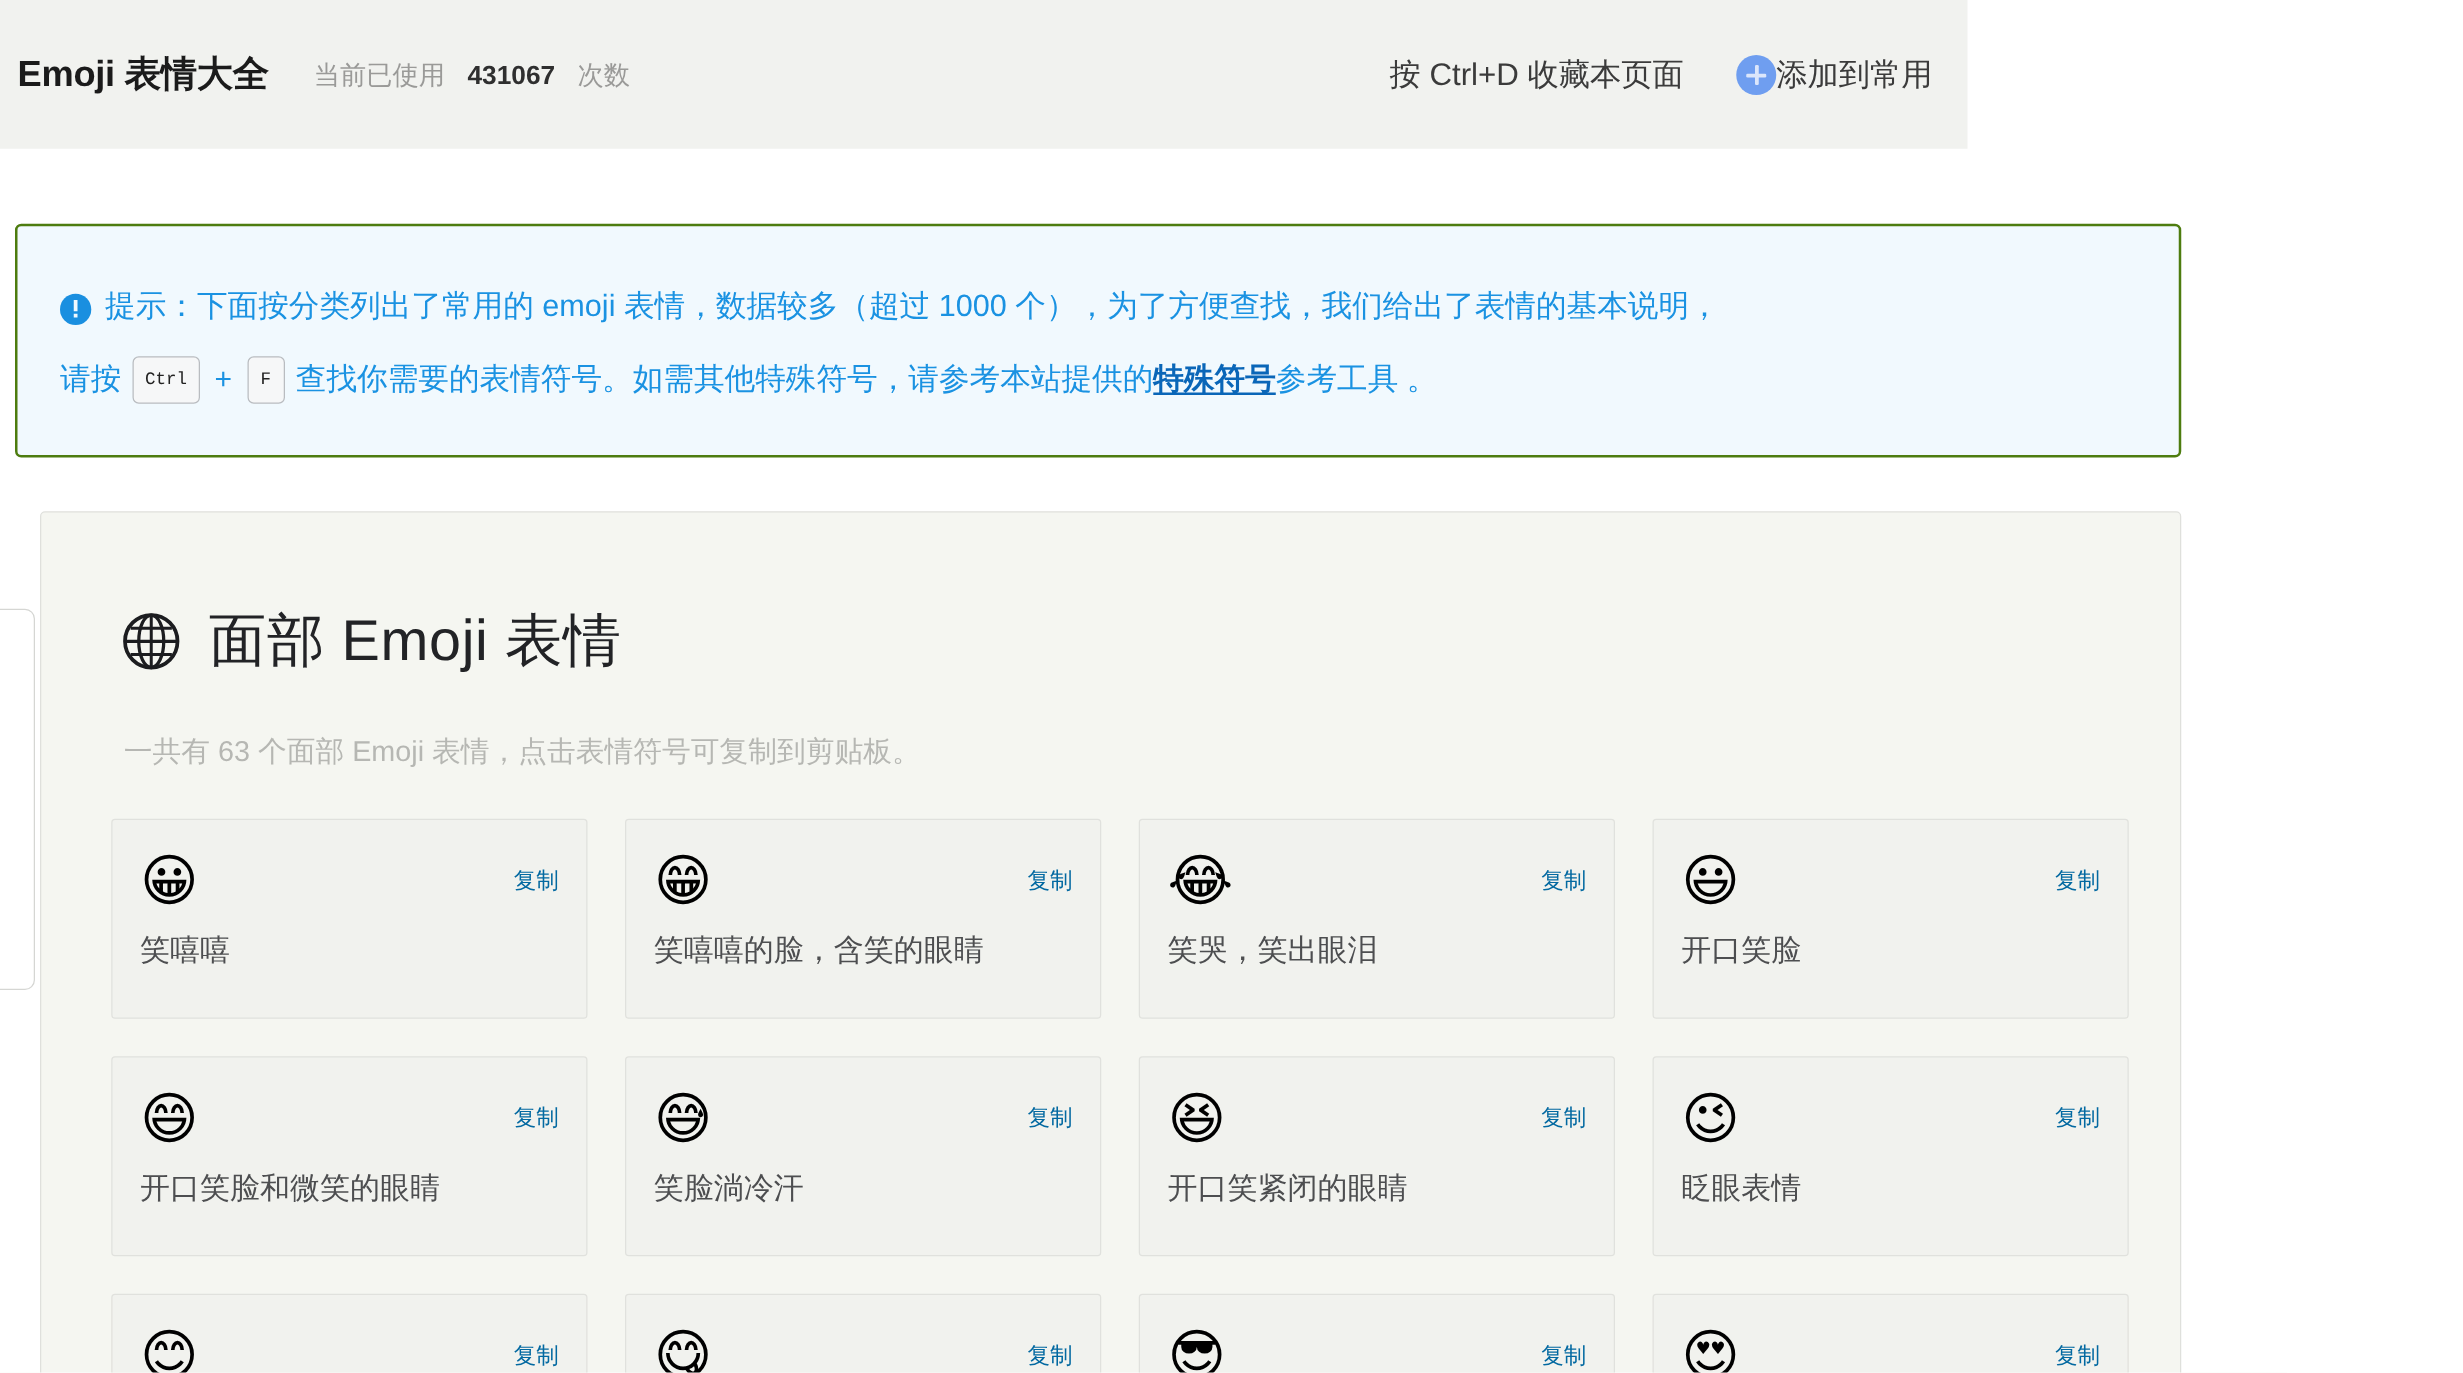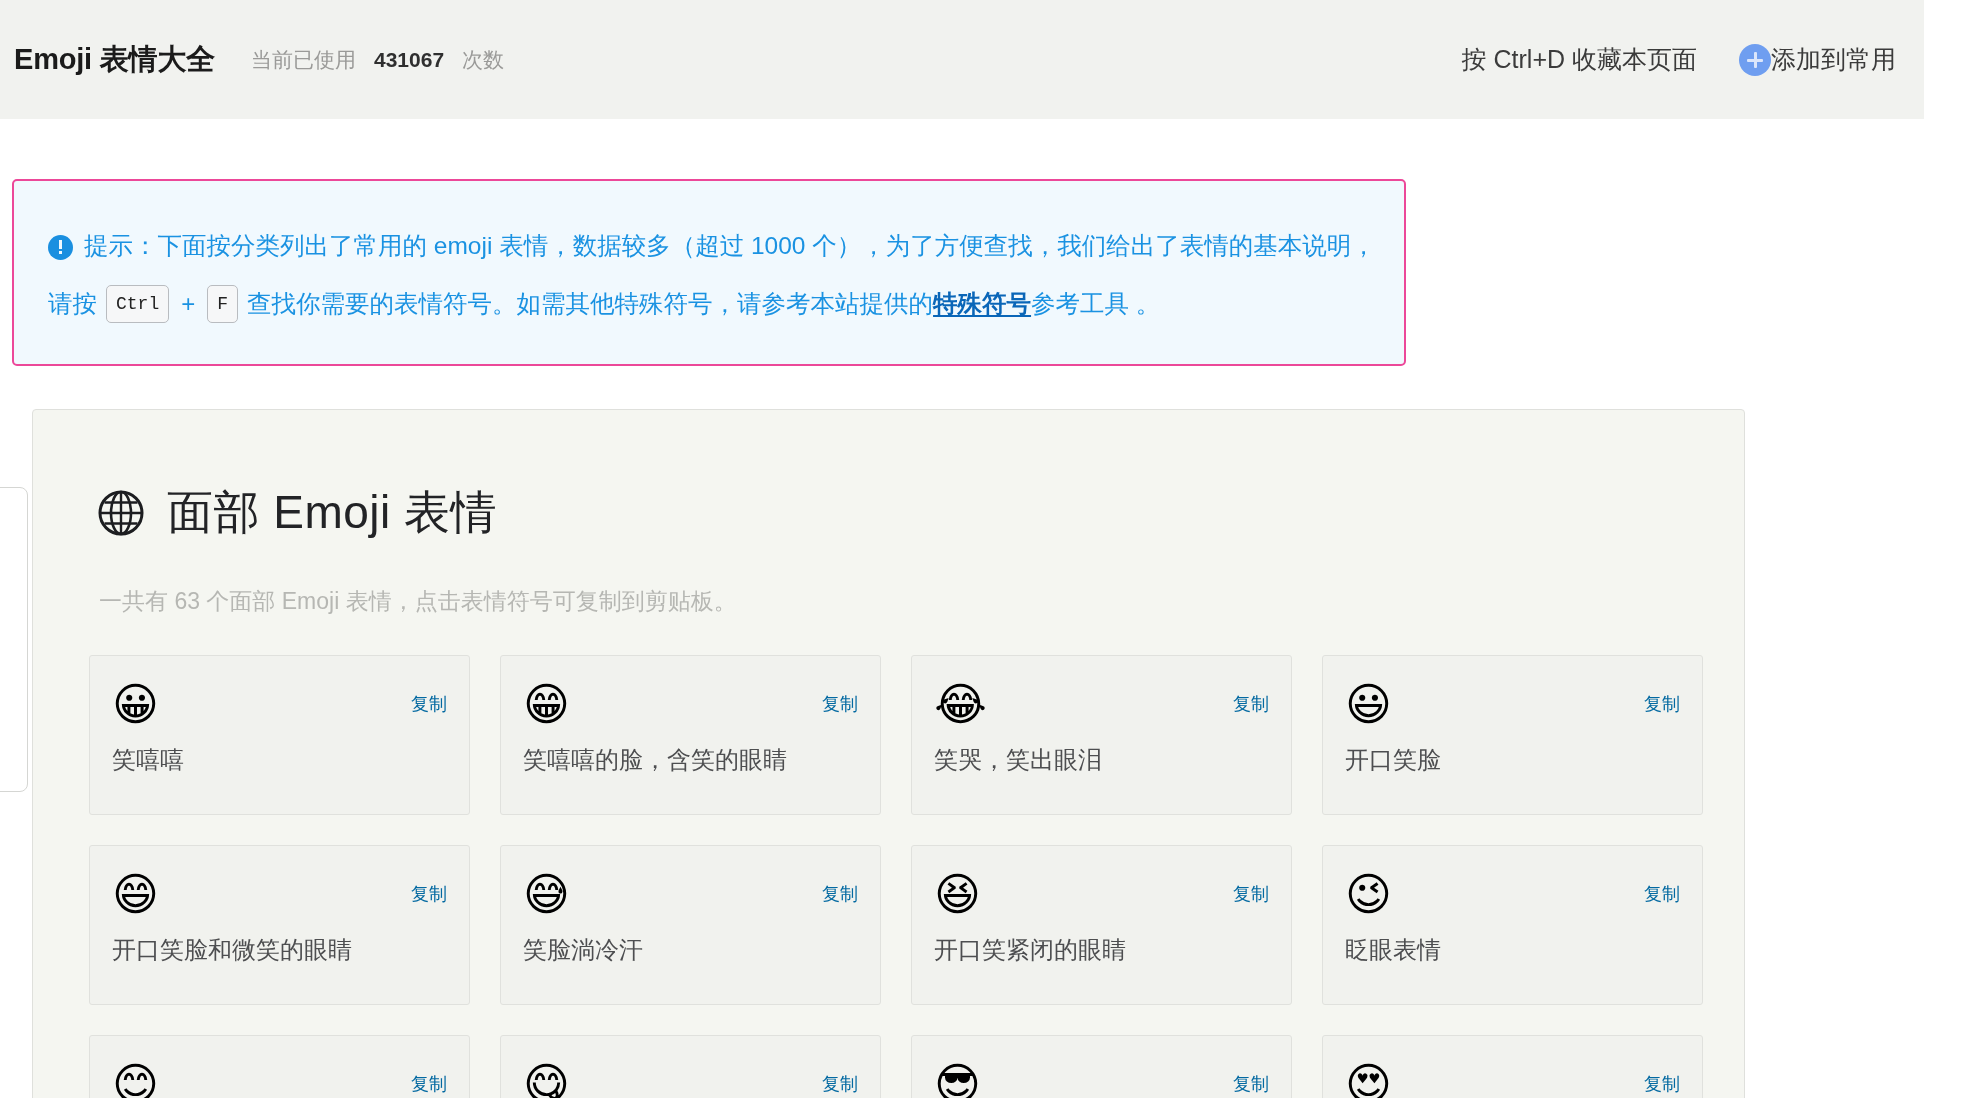--- a/index.html
+++ b/index.html
@@ -7,21 +7,21 @@
     margin: 0; padding: 0;
     width: 1970px; height: 1098px;
     background: #ffffff;
     font-family: "Liberation Sans", "DejaVu Sans", sans-serif;
     overflow: hidden;
   }
 
   
   #topbar {
     position: relative;
-    width: 1924px;
+    width: 1574px;
     height: 119px;
     background: #f1f2ef;
     display: flex;
     align-items: center;
     padding: 0 28px 0 14px;
   }
   #brand-title {
     font-size: 29px;
     font-weight: 700;
     color: #1b1b1b;
@@ -85,24 +85,24 @@
     position: relative;
     width: 1970px;
     background: #ffffff;
   }
 
   
   #tipbox {
     position: absolute;
     left: 12px;
     top: 60px;
-    width: 1394px;
+    width: 1733px;
     height: 187px;
     background: #f1f9fe;
-    border: 2px solid #ec4899;
+    border: 2px solid #4d7c0f;
     border-radius: 5px;
     padding: 36px 34px 0 34px;
   }
   .tip-line {
     font-size: 24.5px;
     line-height: 58px;
     color: #1a92e2;
     white-space: nowrap;
     display: flex;
     align-items: center;
@@ -135,21 +135,21 @@
     align-items: center;
     justify-content: center;
     min-width: 30px;
     height: 38px;
     padding: 0 9px;
     margin: 0 9px;
     background: #f6f7f8;
     border: 1px solid #b9bcc0;
     border-radius: 5px;
     font-family: "Liberation Mono", "DejaVu Sans Mono", monospace;
-    font-size: 18px;
+    font-size: 14px;
     color: #222;
     line-height: 1;
   }
   .tip-plus { color: #1a92e2; font-size: 24px; margin: 0 3px; }
   #tip-link {
     color: #0a66b8;
     font-weight: 700;
     text-decoration: underline;
     text-underline-offset: 3px;
   }

